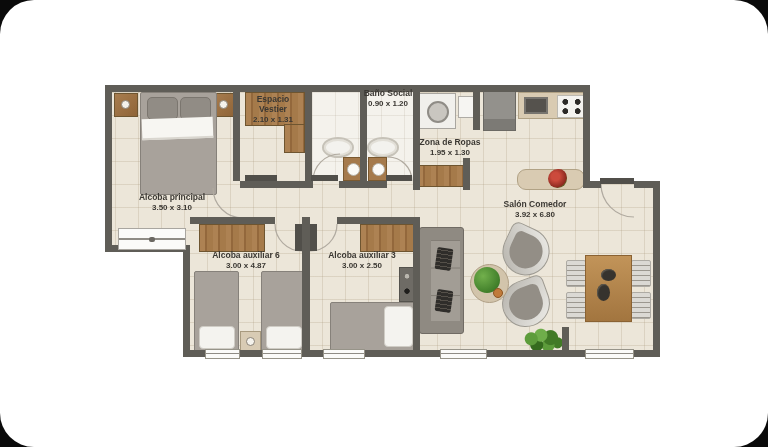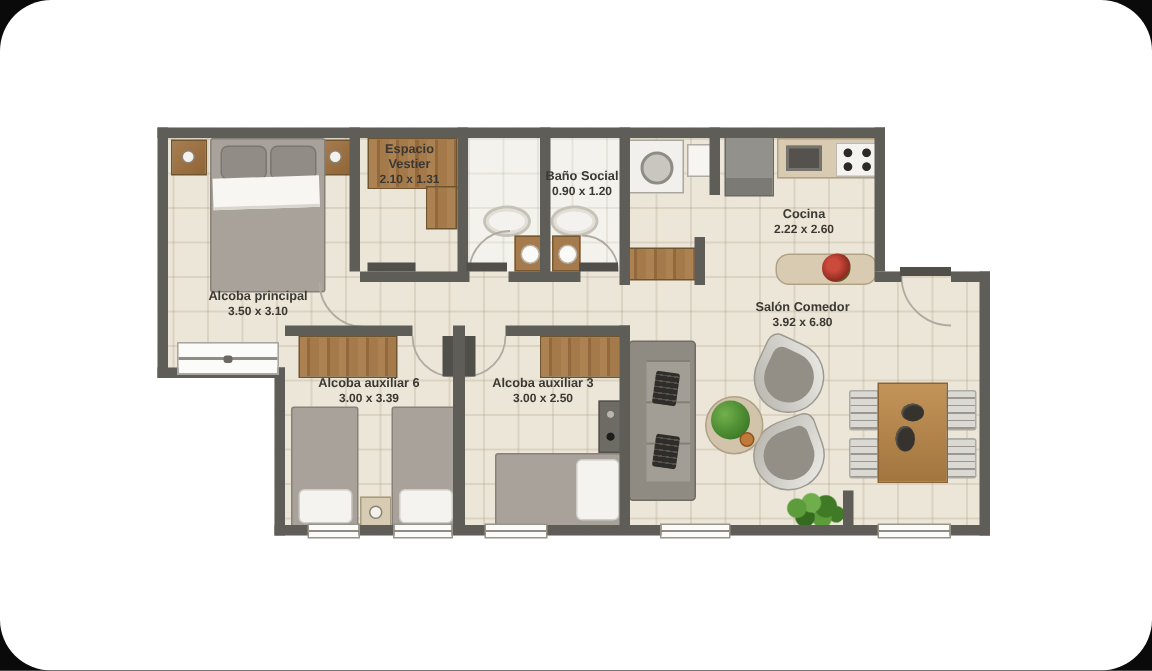--- a/index.html
+++ b/index.html
@@ -233,34 +233,34 @@
   <div class="window" style="left:585px;top:349px;width:47px;height:8px;"></div>
 
   <div class="label" style="left:112px;top:192px;width:120px;">
     <div>Alcoba principal</div>
     <div class="dims">3.50 x 3.10</div>
   </div>
   <div class="label" style="left:244px;top:94px;width:58px;">
     <div>Espacio Vestier</div>
     <div class="dims">2.10 x 1.31</div>
   </div>
-  <div class="label" style="left:359px;top:112px;width:58px;">
+  <div class="label" style="left:359px;top:88px;width:58px;">
     <div>Baño Social</div>
     <div class="dims">0.90 x 1.20</div>
   </div>
-  <div class="label" style="left:497px;top:137px;width:78px;">
-    <div>Cocina</div>
-    <div class="dims">2.22 x 2.60</div>
+  <div class="label" style="left:411px;top:137px;width:78px;">
+    <div>Zona de Ropas</div>
+    <div class="dims">1.95 x 1.30</div>
   </div>
   <div class="label" style="left:484px;top:199px;width:102px;">
     <div>Salón Comedor</div>
     <div class="dims">3.92 x 6.80</div>
   </div>
   <div class="label" style="left:196px;top:250px;width:100px;">
     <div>Alcoba auxiliar 6</div>
-    <div class="dims">3.00 x 3.39</div>
+    <div class="dims">3.00 x 4.87</div>
   </div>
   <div class="label" style="left:312px;top:250px;width:100px;">
     <div>Alcoba auxiliar 3</div>
     <div class="dims">3.00 x 2.50</div>
   </div>
 
 </div>
 
 </body></html>

